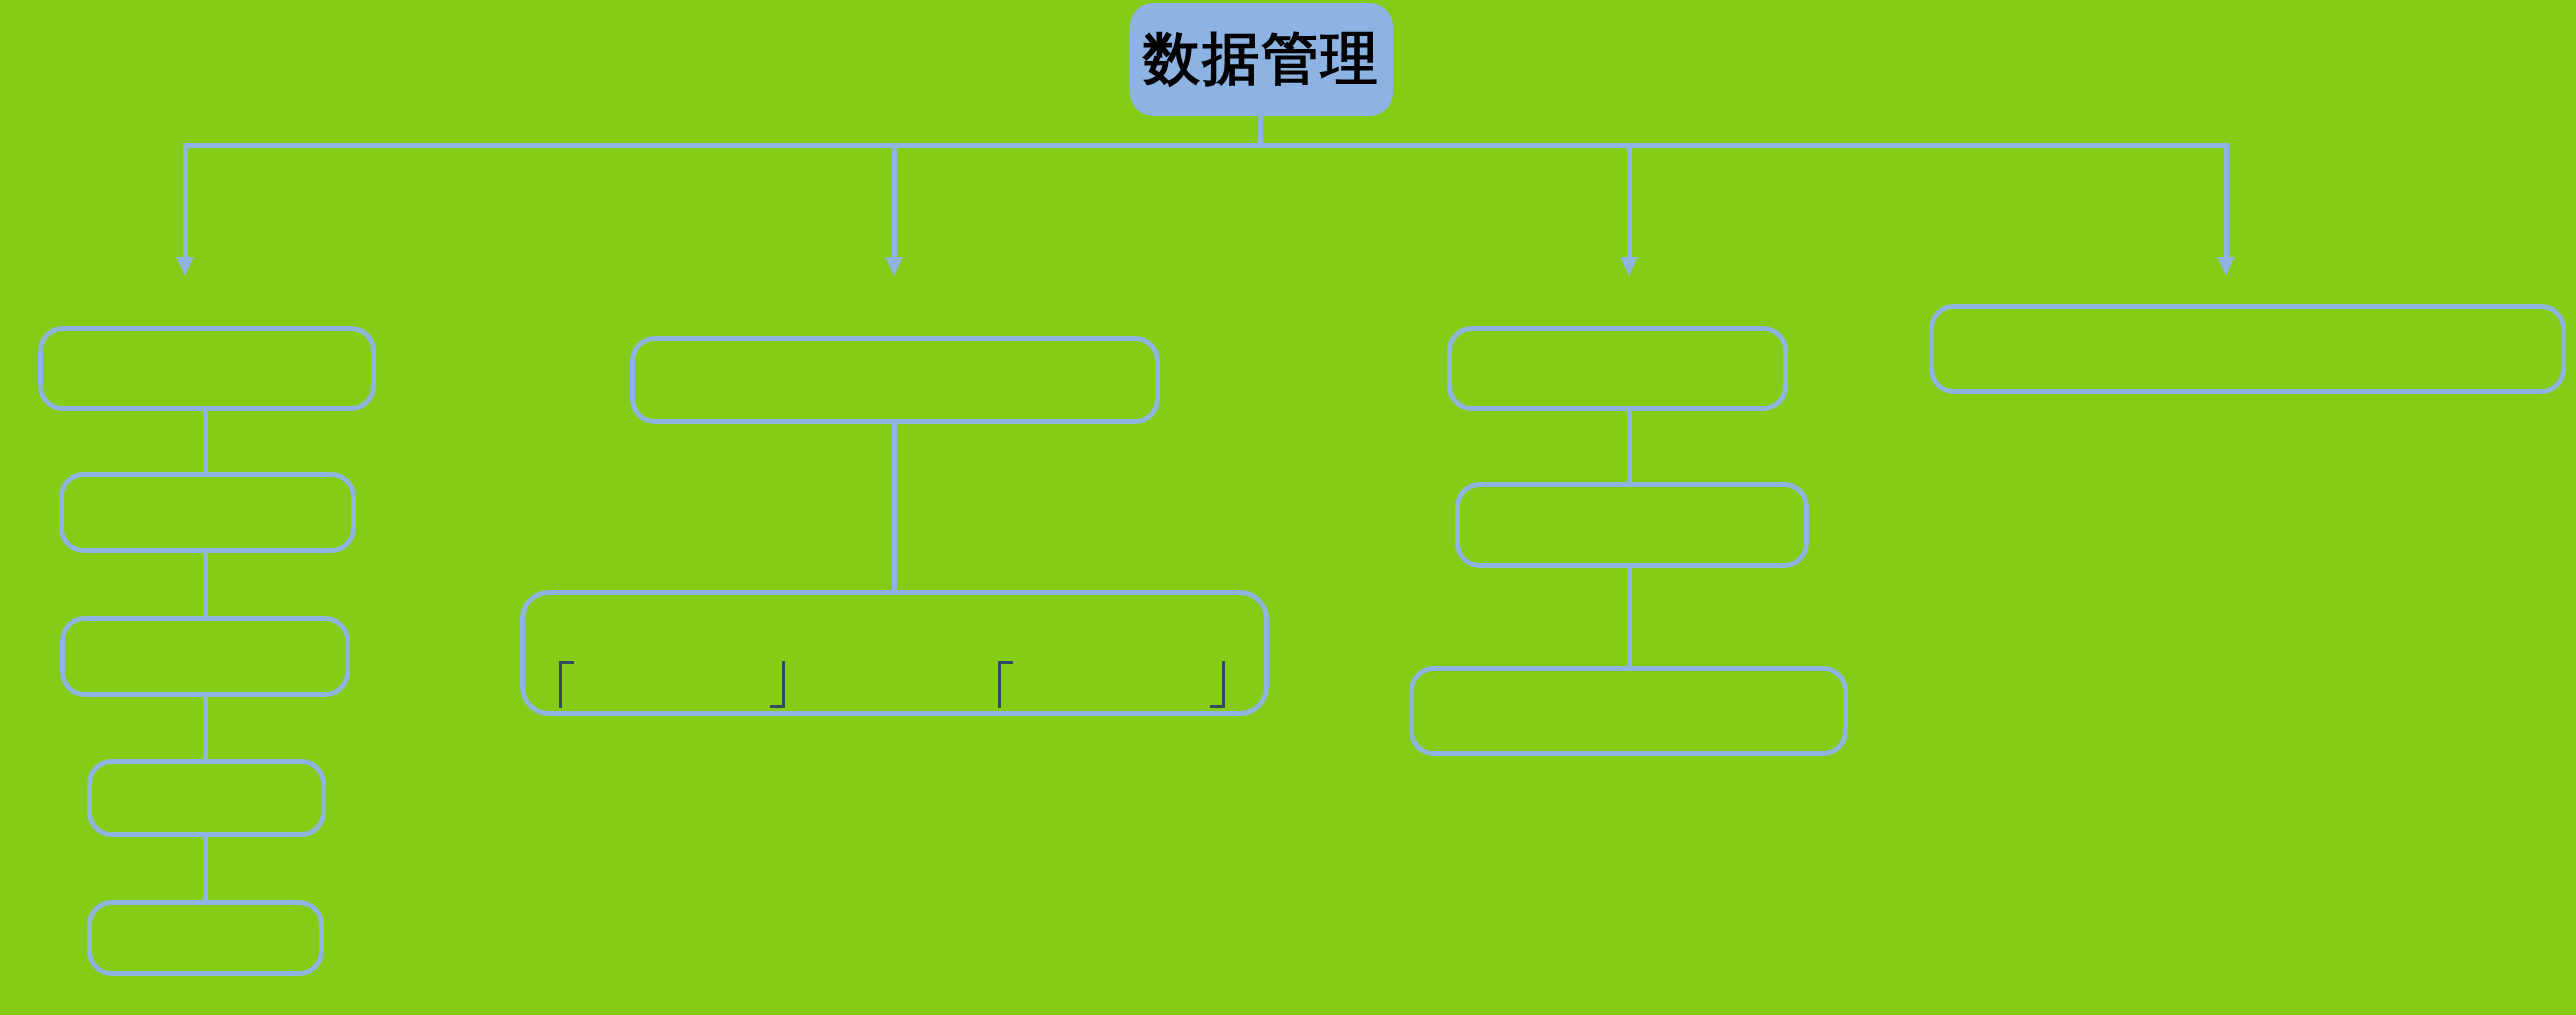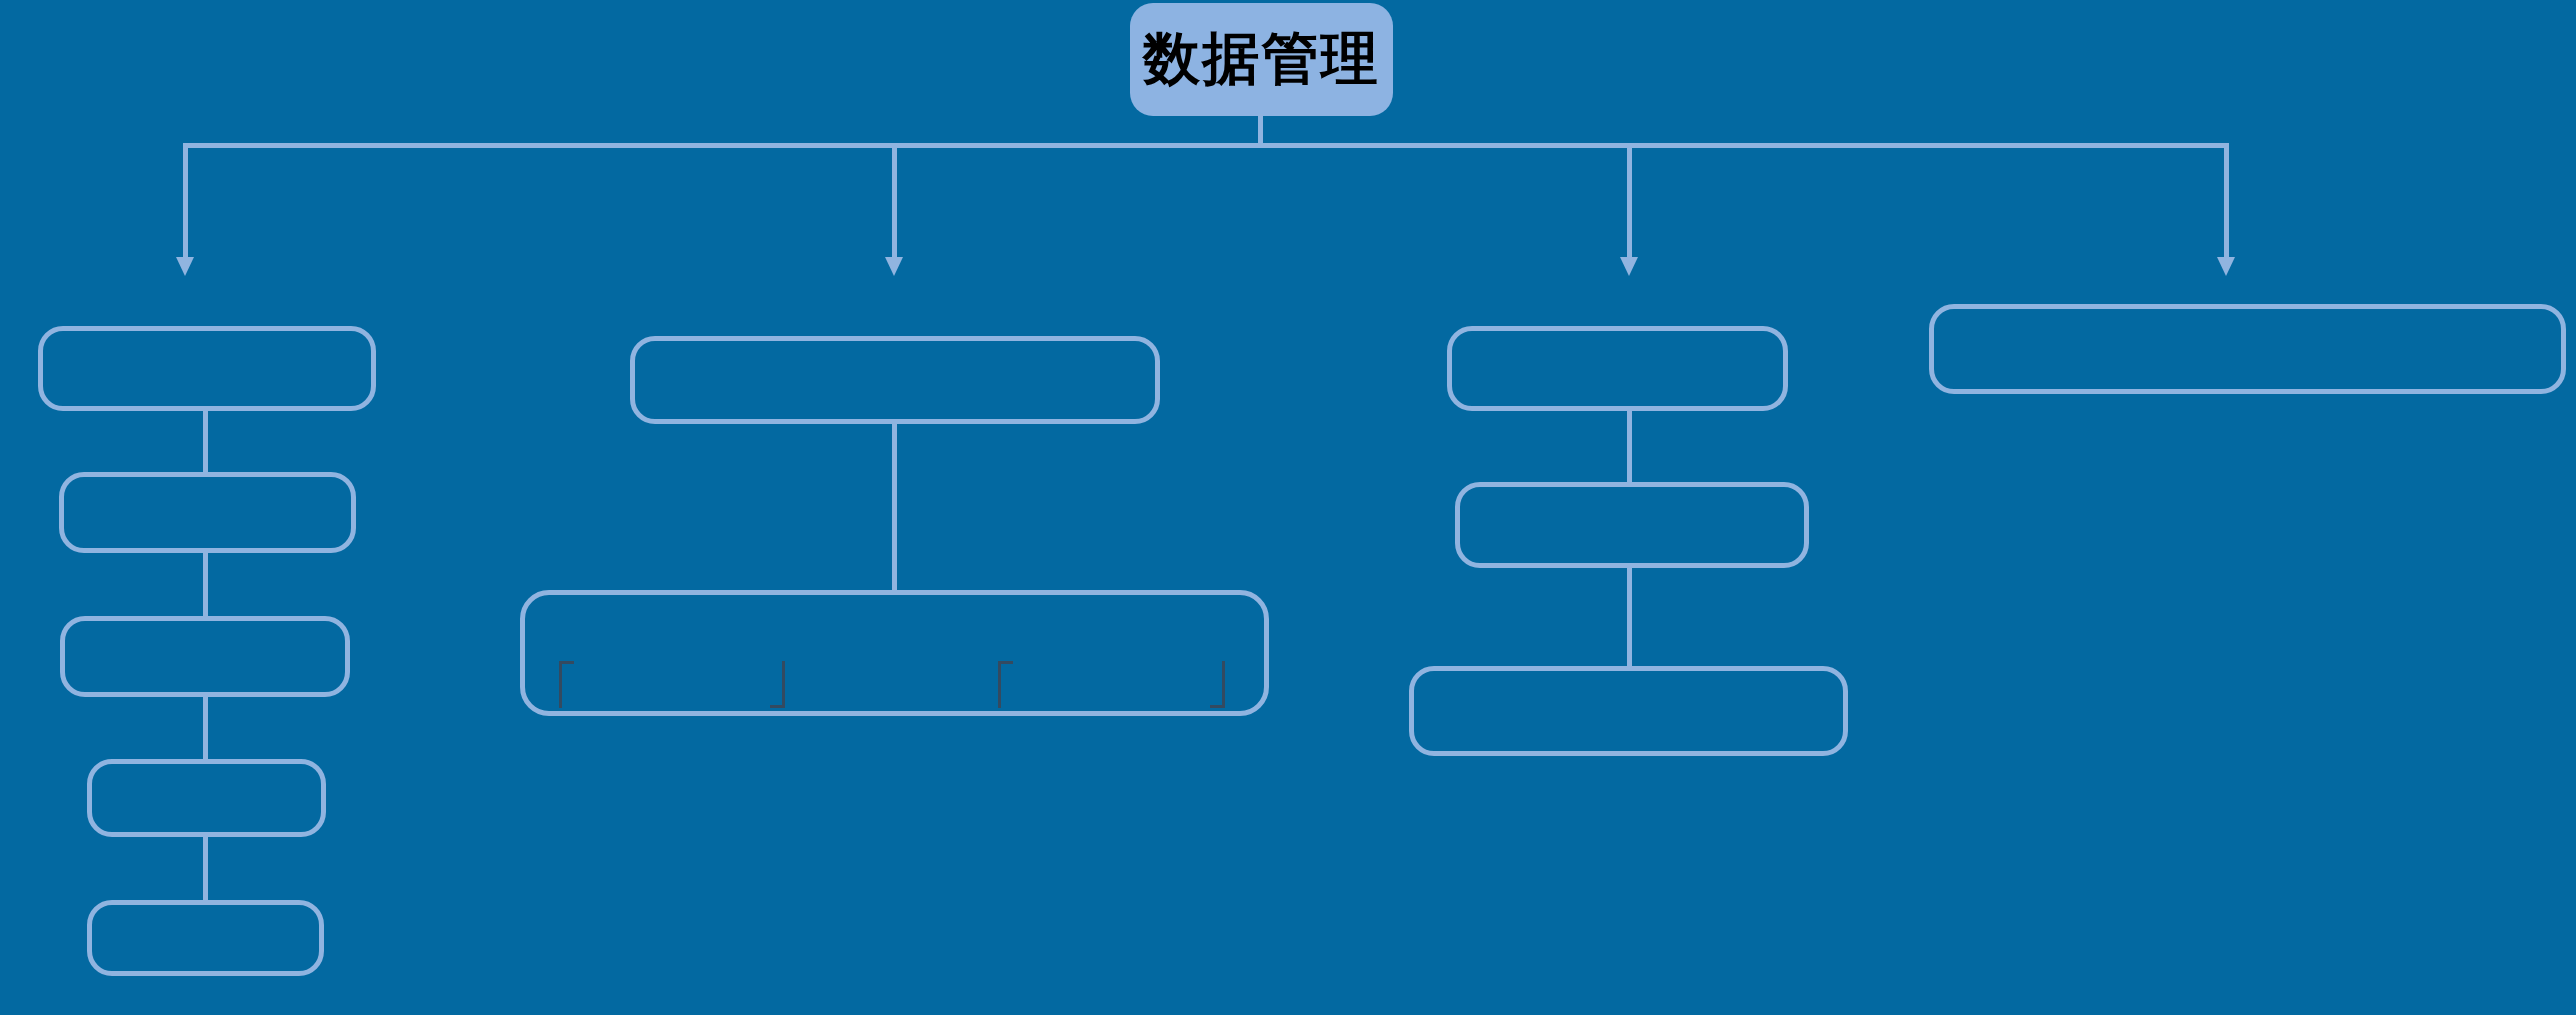--- a/index.html
+++ b/index.html
@@ -5,21 +5,21 @@
   html, body {
     margin: 0;
     padding: 0;
     background: #000000;
     font-family: "DejaVu Sans", sans-serif;
   }
   .canvas {
     position: relative;
     width: 2576px;
     height: 1016px;
-    background: #0369a1;
+    background: #84cc16;
     overflow: hidden;
   }
   
   .node {
     position: absolute;
     box-sizing: border-box;
     border: 5.2px solid #90B4E0;
     border-radius: 25px;
     background: transparent;
   }

